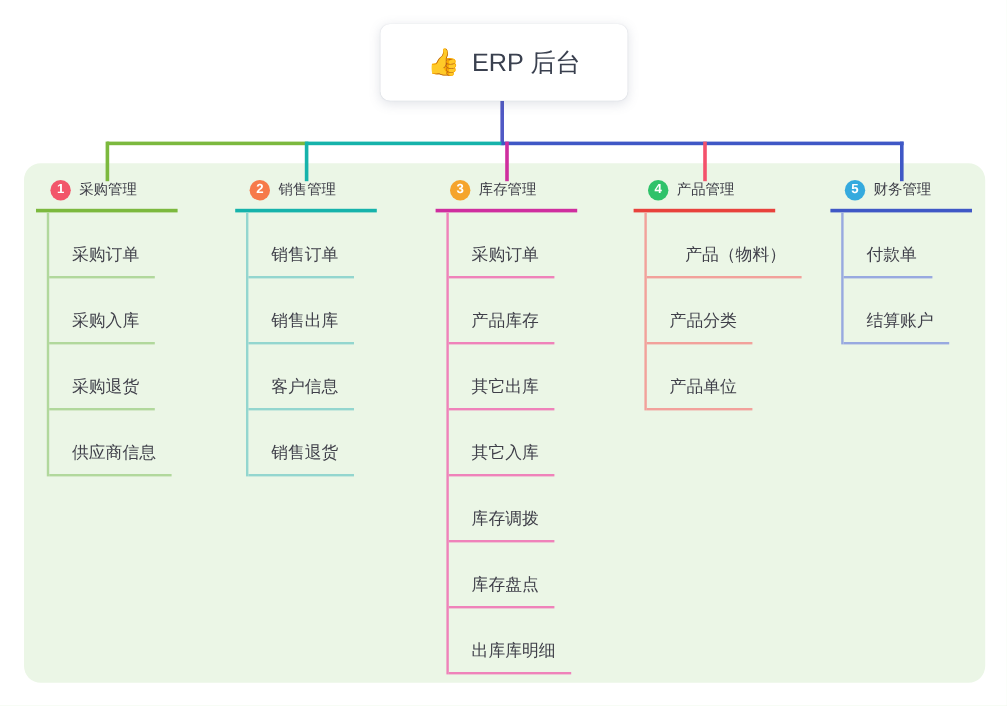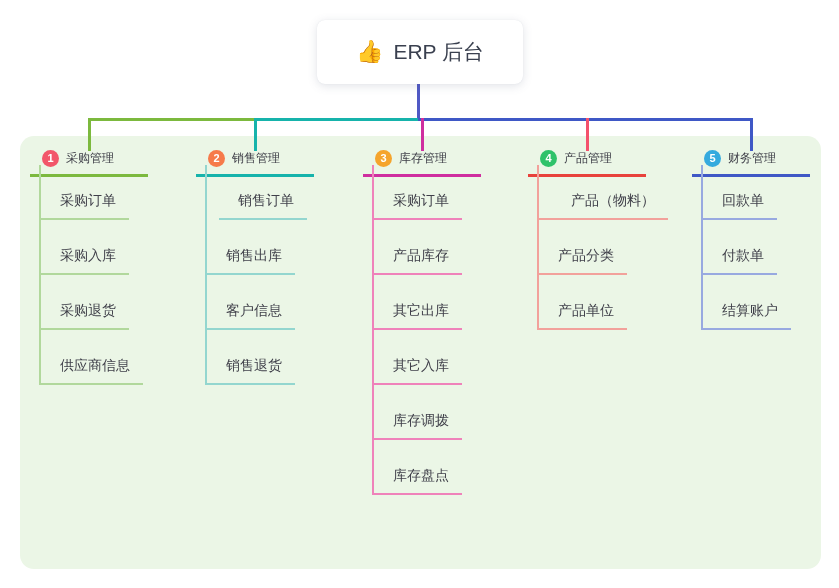--- a/index.html
+++ b/index.html
@@ -41,21 +41,21 @@
   .badge {
     width:17px; height:17px; border-radius:50%;
     color:#fff; font-size:11px; font-weight:bold;
     display:flex; align-items:center; justify-content:center;
     flex:0 0 17px; line-height:1;
   }
   .branch-label { font-size:12px; font-weight:500; color:#3c3c46; white-space:nowrap; }
 
   
   .children {
-    position:absolute; top:165px; list-style:none;
+    position:absolute; top:177px; list-style:none;
     border-left:2px solid #0f172a;
   }
   .child { position:relative; height:55px; width:130px; cursor:pointer; }
   .child-label {
     position:absolute; left:0; bottom:0; white-space:nowrap;
     padding:0 13px 8px 19px;
     border-bottom:2px solid #ccc;
     font-size:14px; color:#3f3f49;
   }
 </style>
@@ -101,21 +101,21 @@
         <li class="child">
           <span class="child-label" style="border-bottom-color: rgb(177, 216, 156);">供应商信息</span>
         </li>
       </ul>
       <div class="branch-header" style="left: 196px; border-bottom-color: rgb(22, 179, 171);">
         <span class="badge" style="background: rgb(246, 122, 74);">2</span>
         <span class="branch-label">销售管理</span>
       </div>
       <ul class="children" style="left: 205px; border-left-color: rgb(147, 214, 207);">
         <li class="child">
-          <span class="child-label" style="border-bottom-color: rgb(147, 214, 207); margin-left: 12px;">销售订单</span>
+          <span class="child-label" style="border-bottom-color: rgb(147, 214, 207);">销售订单</span>
         </li>
         <li class="child">
           <span class="child-label" style="border-bottom-color: rgb(147, 214, 207);">销售出库</span>
         </li>
         <li class="child">
           <span class="child-label" style="border-bottom-color: rgb(147, 214, 207);">客户信息</span>
         </li>
         <li class="child">
           <span class="child-label" style="border-bottom-color: rgb(147, 214, 207);">销售退货</span>
         </li>
@@ -136,20 +136,23 @@
         </li>
         <li class="child">
           <span class="child-label" style="border-bottom-color: rgb(239, 130, 186);">其它入库</span>
         </li>
         <li class="child">
           <span class="child-label" style="border-bottom-color: rgb(239, 130, 186);">库存调拨</span>
         </li>
         <li class="child">
           <span class="child-label" style="border-bottom-color: rgb(239, 130, 186);">库存盘点</span>
         </li>
+        <li class="child">
+          <span class="child-label" style="border-bottom-color: rgb(239, 130, 186);">出库库明细</span>
+        </li>
       </ul>
       <div class="branch-header" style="left: 528px; border-bottom-color: rgb(232, 66, 60);">
         <span class="badge" style="background: rgb(47, 194, 106);">4</span>
         <span class="branch-label">产品管理</span>
       </div>
       <ul class="children" style="left: 537px; border-left-color: rgb(242, 161, 155);">
         <li class="child">
           <span class="child-label" style="border-bottom-color: rgb(242, 161, 155); padding-left: 32px;">产品（物料）</span>
         </li>
         <li class="child">
@@ -158,23 +161,20 @@
         <li class="child">
           <span class="child-label" style="border-bottom-color: rgb(242, 161, 155);">产品单位</span>
         </li>
       </ul>
       <div class="branch-header" style="left: 692px; border-bottom-color: rgb(63, 88, 198);">
         <span class="badge" style="background: rgb(53, 170, 222);">5</span>
         <span class="branch-label">财务管理</span>
       </div>
       <ul class="children" style="left: 701px; border-left-color: rgb(152, 169, 224);">
         <li class="child">
-          <span class="child-label" style="border-bottom-color: rgb(152, 169, 224);">回款单</span>
-        </li>
-        <li class="child">
           <span class="child-label" style="border-bottom-color: rgb(152, 169, 224);">付款单</span>
         </li>
         <li class="child">
           <span class="child-label" style="border-bottom-color: rgb(152, 169, 224);">结算账户</span>
         </li>
       </ul>
     </div>
 
 </div>
 

